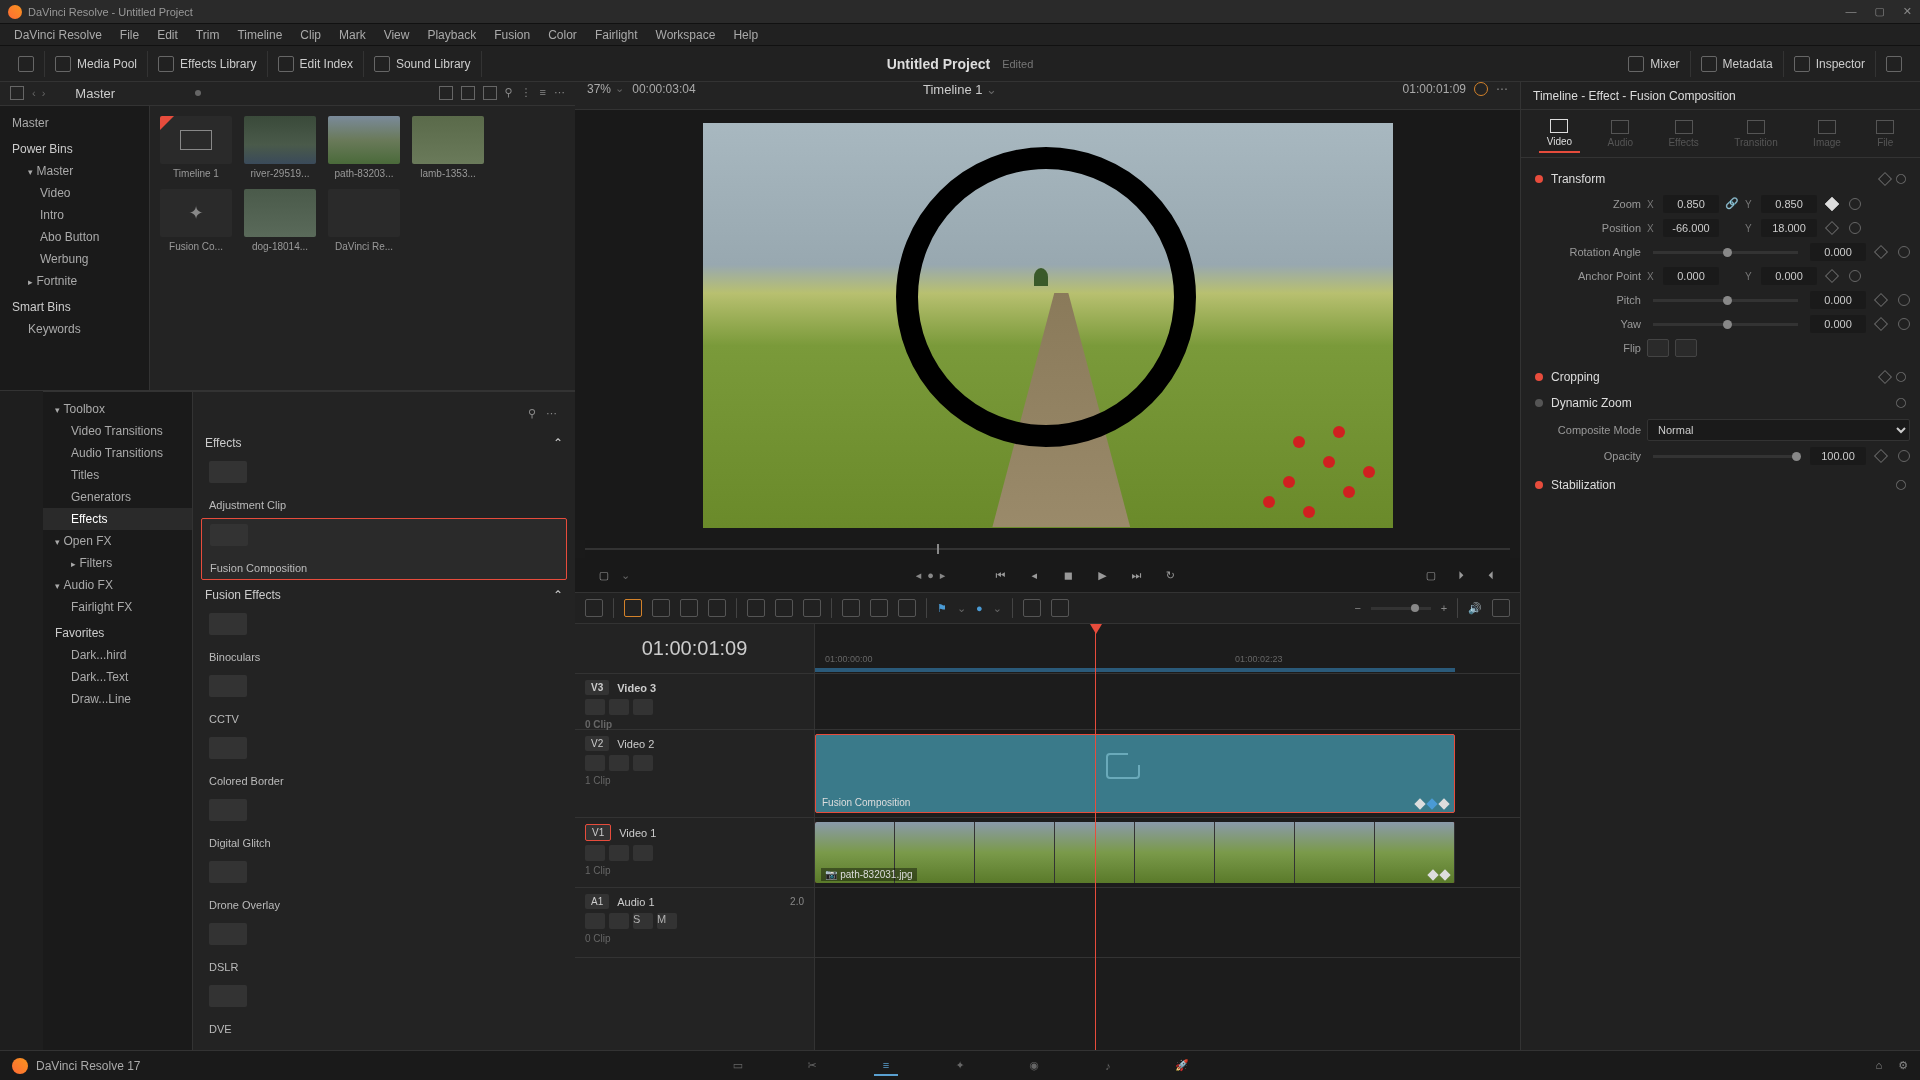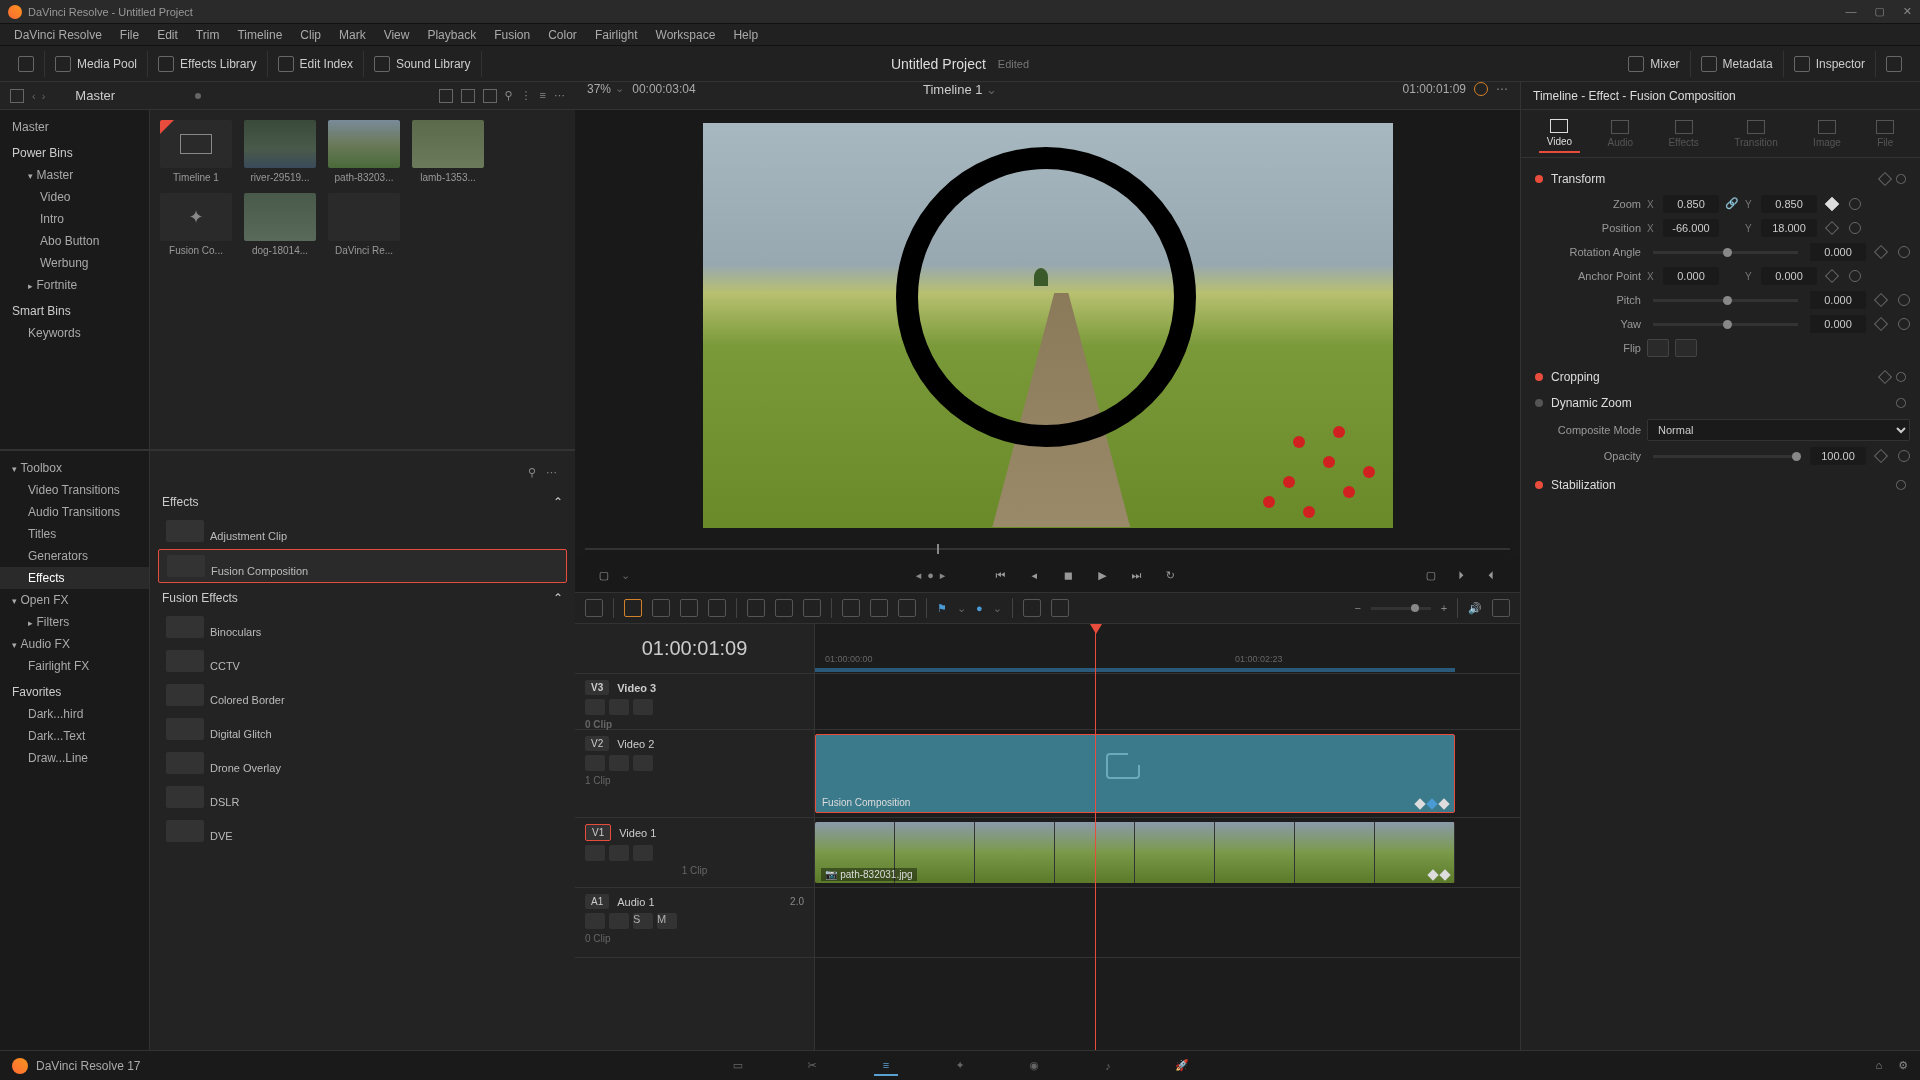--- a/index.html
+++ b/index.html
@@ -15,21 +15,21 @@
 .menubar { height: 22px; background: #212121; display: flex; align-items: center; padding: 0 6px; gap: 2px; border-bottom: 1px solid #111; }
 .menubar span { padding: 2px 8px; font-size: 12px; color: #aaa; cursor: pointer; }
 
 
 .toolbar { height: 36px; background: #212121; display: flex; align-items: center; padding: 0 8px; border-bottom: 1px solid #333; }
 .tool-group { display: flex; align-items: center; gap: 6px; padding: 0 10px; border-right: 1px solid #333; height: 26px; }
 .tool-group:last-child { border-right: none; }
 .tool-icon { width: 16px; height: 16px; border: 1px solid #666; border-radius: 2px; }
 .tool-label { font-size: 12px; color: #ccc; }
 .project-title { position: absolute; left: 50%; transform: translateX(-50%); display: flex; align-items: center; gap: 12px; }
-.project-title .main { font-size: 14px; color: #ddd; font-weight: 400; }
+.project-title .main { font-size: 14px; color: #ddd; font-weight: 700; }
 .project-title .status { font-size: 11px; color: #777; }
 .toolbar-right { margin-left: auto; display: flex; }
 
 
 .main-area { display: flex; height: calc(100% - 24px - 22px - 36px - 30px); }
 
 
 .left-panels { width: 575px; display: flex; flex-direction: column; background: #1e1e1e; }
 
 
@@ -57,26 +57,26 @@
 .clip-thumb .img.timeline .corner { position: absolute; top: 0; left: 0; width: 0; height: 0; border-top: 14px solid #e74c3c; border-right: 14px solid transparent; }
 .clip-thumb .img.landscape { background: linear-gradient(to bottom, #7a8a9a 0%, #6a7a5a 50%, #4a6a3a 100%); }
 .clip-thumb .img.river { background: linear-gradient(to bottom, #3a4a3a 0%, #4a5a4a 60%, #3a4a5a 100%); }
 .clip-thumb .img.lamb { background: linear-gradient(to bottom, #5a6a4a 0%, #6a7a5a 100%); }
 .clip-thumb .img.fusion { background: #2a2a2a; display: flex; align-items: center; justify-content: center; color: #888; font-size: 18px; }
 .clip-thumb .img.dog { background: linear-gradient(to bottom, #4a5a4a 0%, #5a6a5a 100%); }
 .clip-thumb .img.dr { background: #2a2a2a; }
 .clip-thumb .name { font-size: 10px; color: #999; margin-top: 4px; text-align: center; white-space: nowrap; overflow: hidden; text-overflow: ellipsis; }
 
 
-.effects-panel { flex: 1; display: flex; background: #1e1e1e; border-top: 1px solid #333; }
+.effects-panel { flex: 1; display: flex; background: #1e1e1e; border-top: 1px solid #333; margin-left: 43px; }
 .effects-tree { width: 150px; background: #1a1a1a; border-right: 1px solid #333; padding: 6px 0; }
 .effects-list { flex: 1; background: #232323; padding: 8px; overflow-y: auto; }
 .effects-search { height: 26px; display: flex; align-items: center; justify-content: flex-end; padding: 0 10px; margin-bottom: 4px; }
 .effects-cat { font-size: 12px; color: #ccc; padding: 6px 4px; display: flex; justify-content: space-between; align-items: center; }
-.effect-item { display: flex; align-items: flex-end; padding: 5px 8px; gap: 6px; cursor: pointer; border-radius: 2px; margin-bottom: 2px; }
+.effect-item { display: flex; align-items: flex-start; padding: 5px 8px; gap: 16px; cursor: pointer; border-radius: 2px; margin-bottom: 2px; flex-direction: column; }
 .effect-item.selected { border: 1px solid #e74c3c; background: #2a2a2a; }
 .effect-item .thumb { width: 38px; height: 22px; background: #333; border-radius: 2px; }
 .effect-item .name { font-size: 11px; color: #bbb; }
 .tree-item.active { color: #fff; background: #2a2a2a; }
 
 
 .center { flex: 1; display: flex; flex-direction: column; background: #1a1a1a; }
 .viewer-header { height: 28px; display: flex; align-items: flex-start; padding: 0 12px; background: #232323; border-bottom: 1px solid #333; }
 .viewer-header .zoom { font-size: 12px; color: #aaa; }
 .viewer-header .tc { font-size: 12px; color: #aaa; margin-left: 8px; }
@@ -502,21 +502,21 @@
               <span class="badge">V2</span>
               <span class="name">Video 2</span>
             </div>
           <div class="row2">
               <div class="btn"></div>
               <div class="btn"></div>
               <div class="btn"></div>
             </div>
           <div class="clips-count">1 Clip</div>
         </div>
-        <div class="track-head" style="height:70px;text-align:center;">
+        <div class="track-head" style="height:70px;">
           <div class="row1">
               <span class="badge active">V1</span>
               <span class="name">Video 1</span>
             </div>
           <div class="row2">
               <div class="btn"></div>
               <div class="btn"></div>
               <div class="btn"></div>
             </div>
           <div class="clips-count">1 Clip</div>

